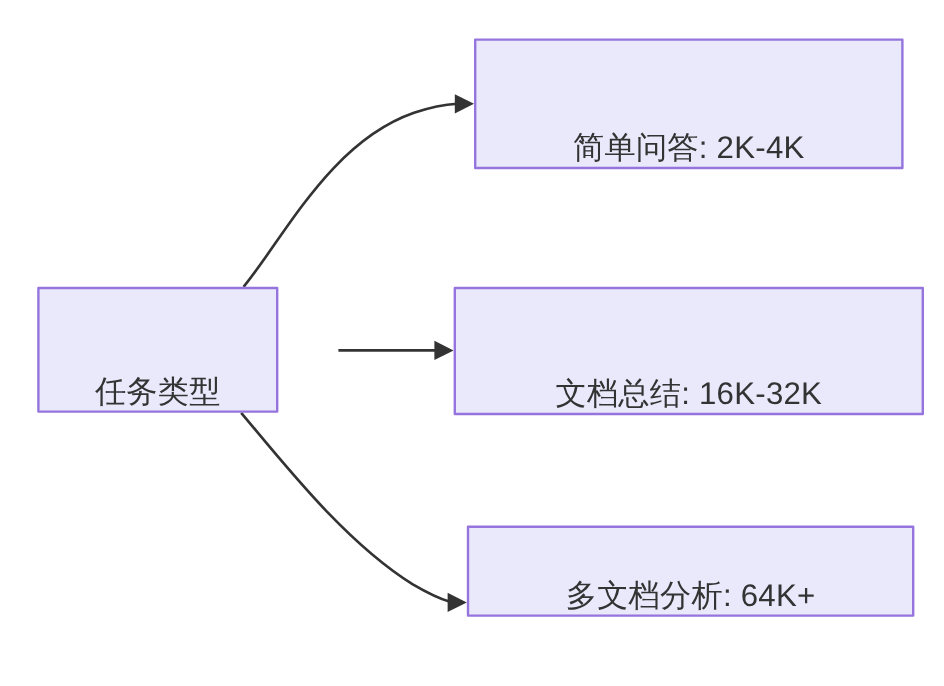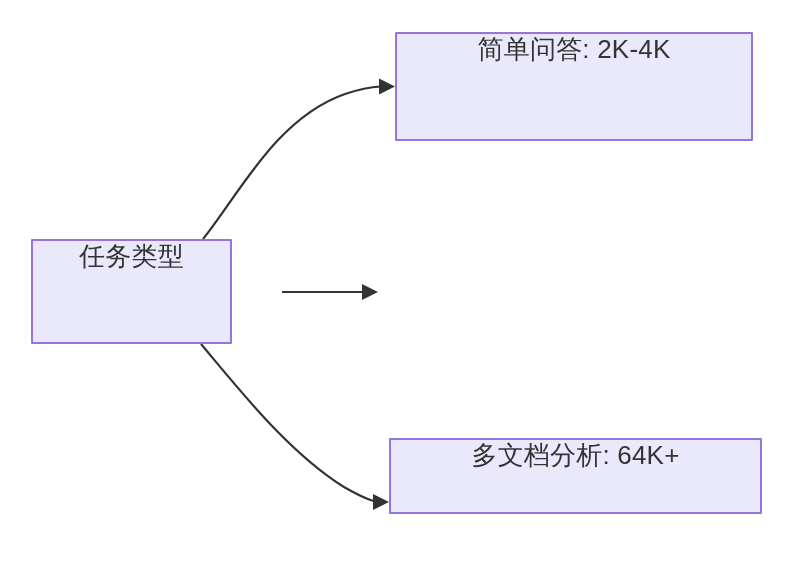--- a/index.html
+++ b/index.html
@@ -26,21 +26,21 @@
     width: 787px;
     height: 572px;
   }
   .node {
     position: absolute;
     box-sizing: border-box;
     background: #eae8fb;
     border: 2px solid #9575dd;
     border-radius: 1px;
     display: flex;
-    align-items: flex-start;
+    align-items: flex-end;
     justify-content: center;
     z-index: 2;
   }
   .node-label {
     color: #333333;
     font-size: 26px;
     line-height: 1.2;
     letter-spacing: 0.2px;
     white-space: nowrap;
     text-align: center;
@@ -104,18 +104,21 @@
   </svg>
 
   <div class="node" id="node-root">
     <span class="node-label">任务类型</span>
   </div>
 
   <div class="node" id="node-simple-qa">
     <span class="node-label">简单问答: 2K-4K</span>
   </div>
 
+  <div class="node" id="node-doc-summary">
+    <span class="node-label">文档总结: 16K-32K</span>
+  </div>
 
   <div class="node" id="node-multi-doc">
     <span class="node-label">多文档分析: 64K+</span>
   </div>
 
 </div>
 
 </body></html>

